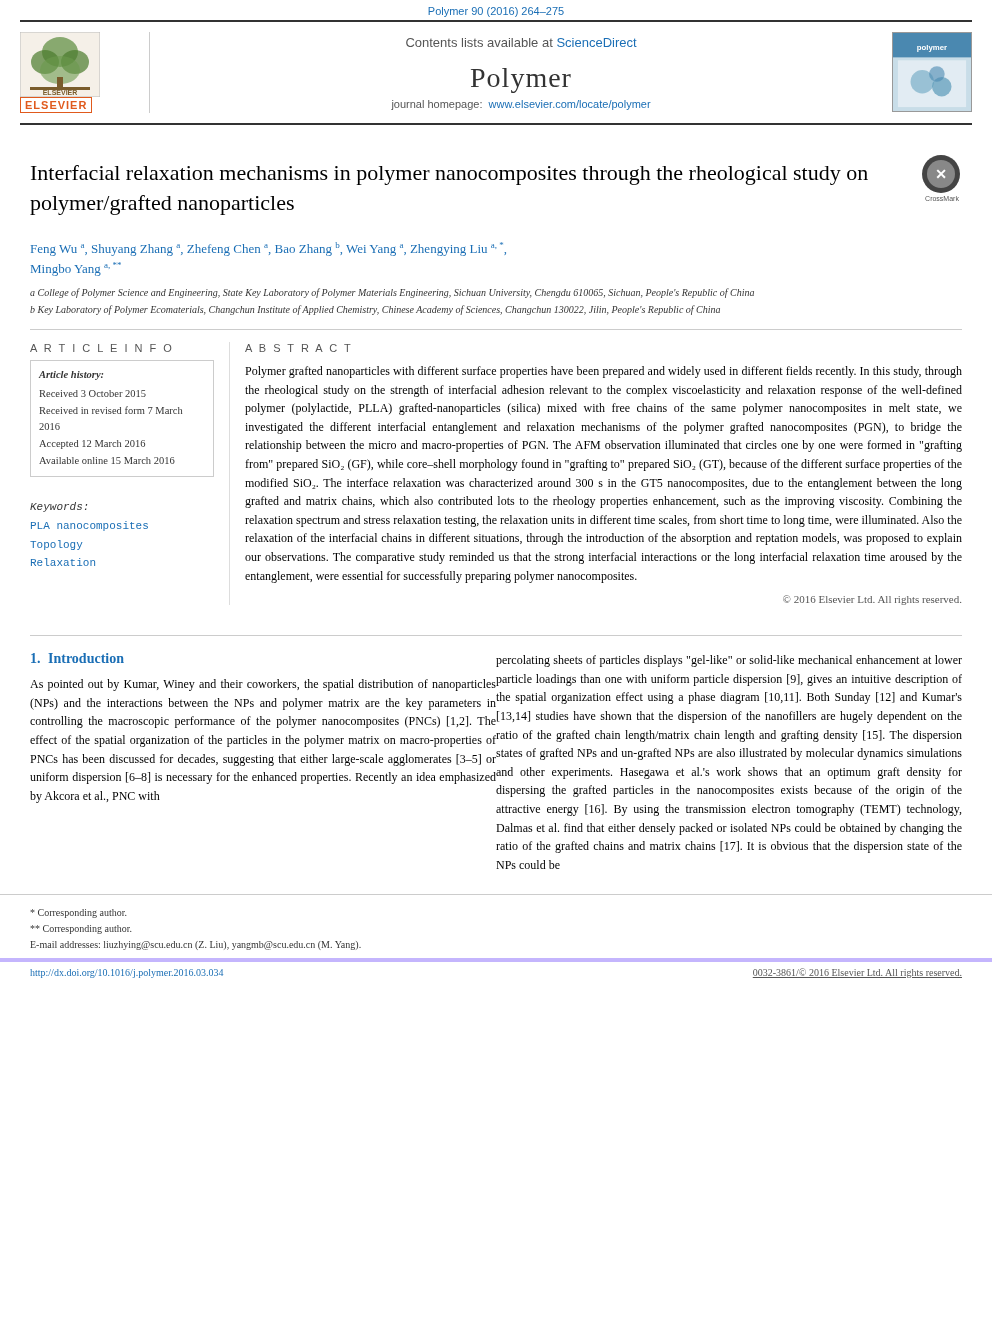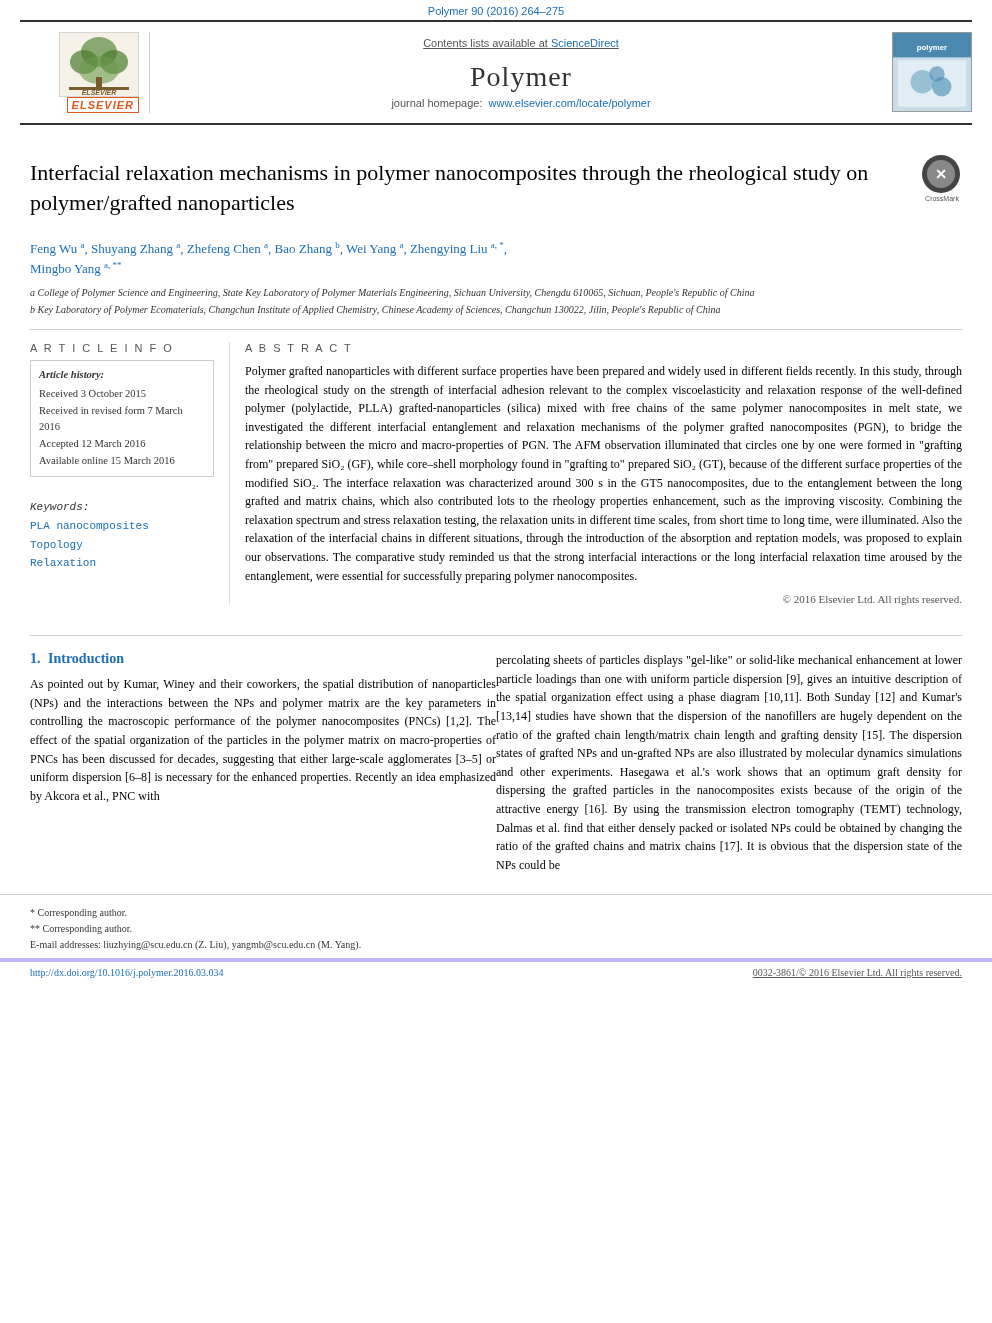--- a/index.html
+++ b/index.html
@@ -18,26 +18,25 @@
       border-top: 2px solid #333;
       border-bottom: 2px solid #333;
       padding: 10px 0;
       margin: 0 20px;
     }
 
     .elsevier-logo {
       width: 130px;
       display: flex;
       flex-direction: column;
-      align-items: flex-end;
+      align-items: flex-start;
       justify-content: center;
       border-right: 1px solid #ccc;
       padding-right: 10px;
       flex-shrink: 0;
-      font-style: italic;
     }
 
     .elsevier-name {
       font-size: 11px;
       color: #e05a1d;
       font-weight: bold;
       letter-spacing: 1px;
       border: 1px solid #e05a1d;
       padding: 1px 4px;
       font-family: Arial, sans-serif;
@@ -46,25 +45,24 @@
     .header-center {
       flex: 1;
       display: flex;
       flex-direction: column;
       align-items: center;
       justify-content: center;
       padding: 0 10px;
     }
 
     .contents-line {
-      font-size: 11px;
+      font-size: 13px;
       color: #555;
       font-family: Arial, sans-serif;
       margin-bottom: 12px;
-      text-decoration: underline;
     }
 
     .contents-line a { color: #1a6eb5; text-decoration: none; }
 
     .journal-title {
       font-size: 28px;
       font-weight: normal;
       color: #333;
       font-family: "Times New Roman", serif;
       letter-spacing: 1px;

